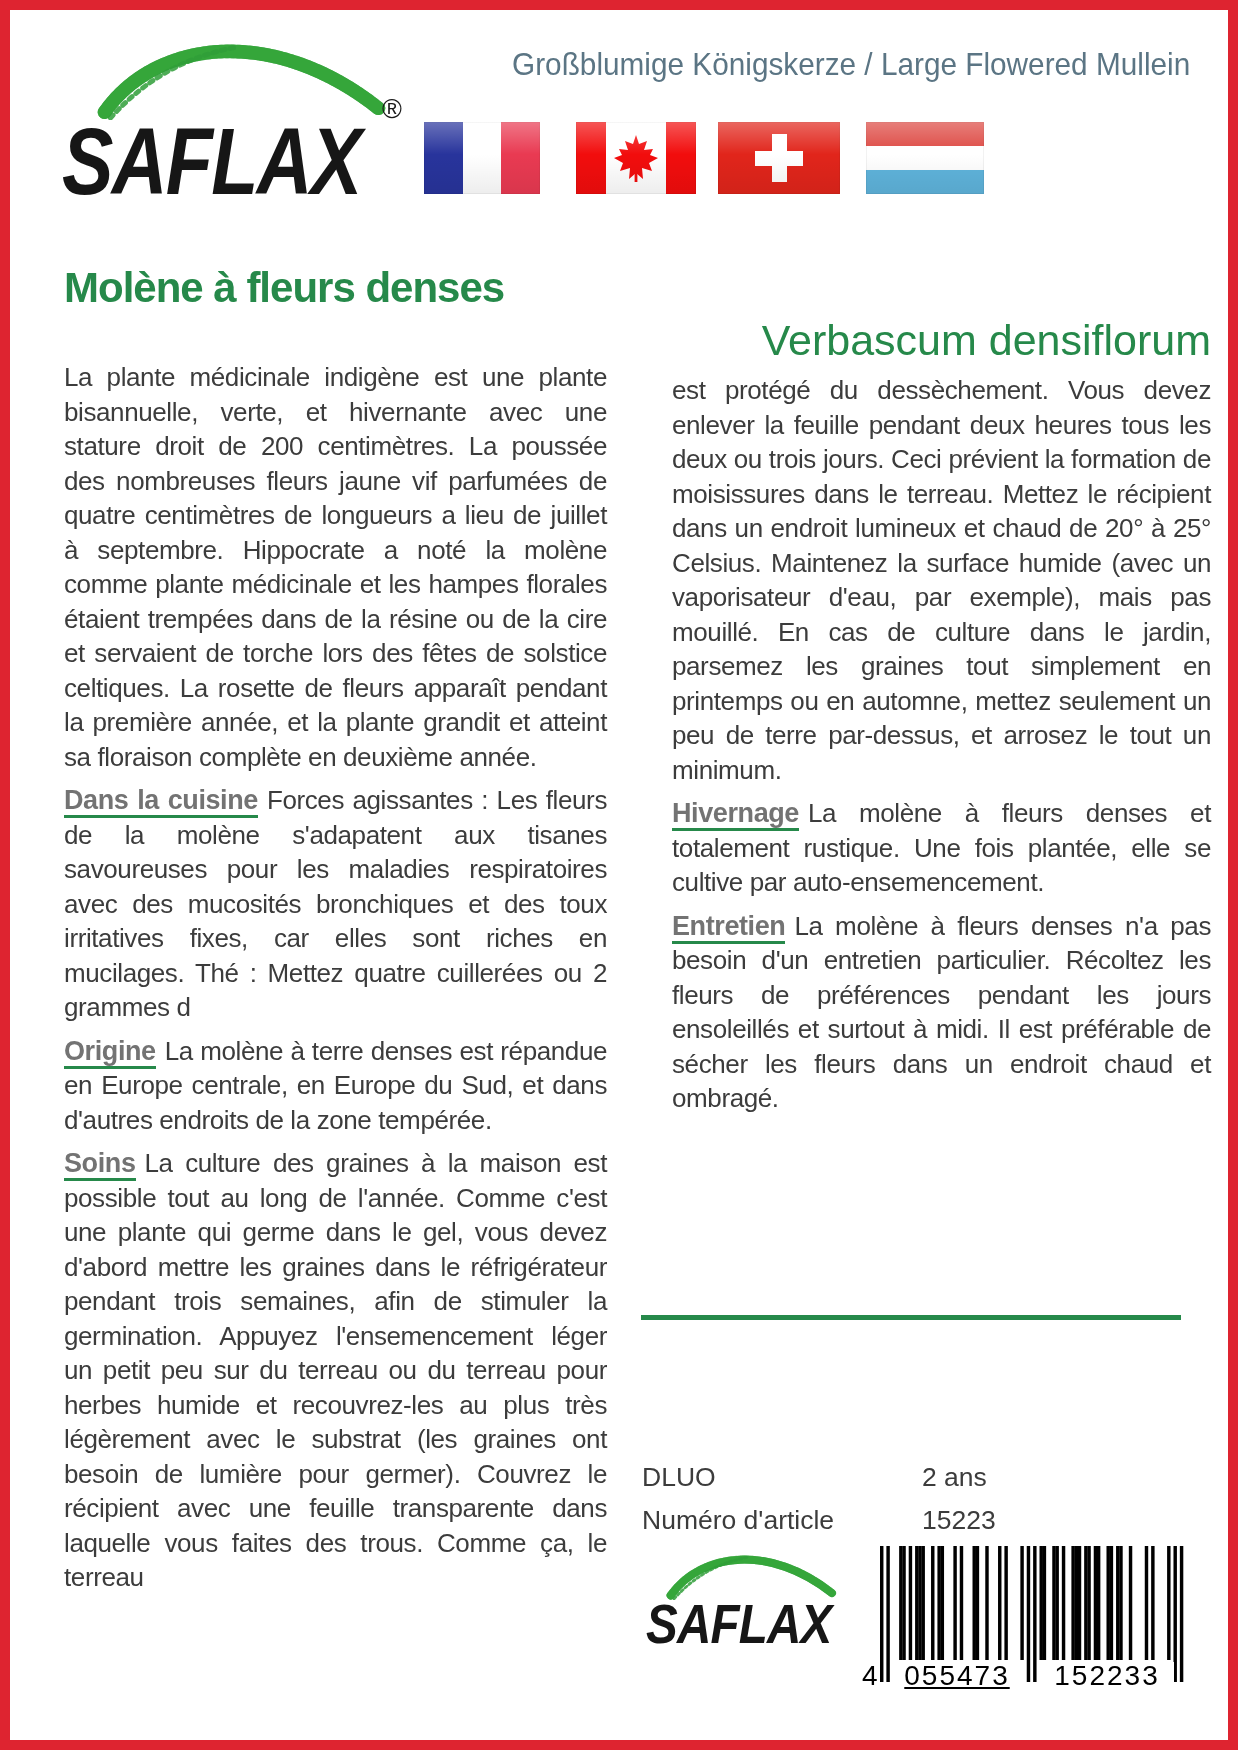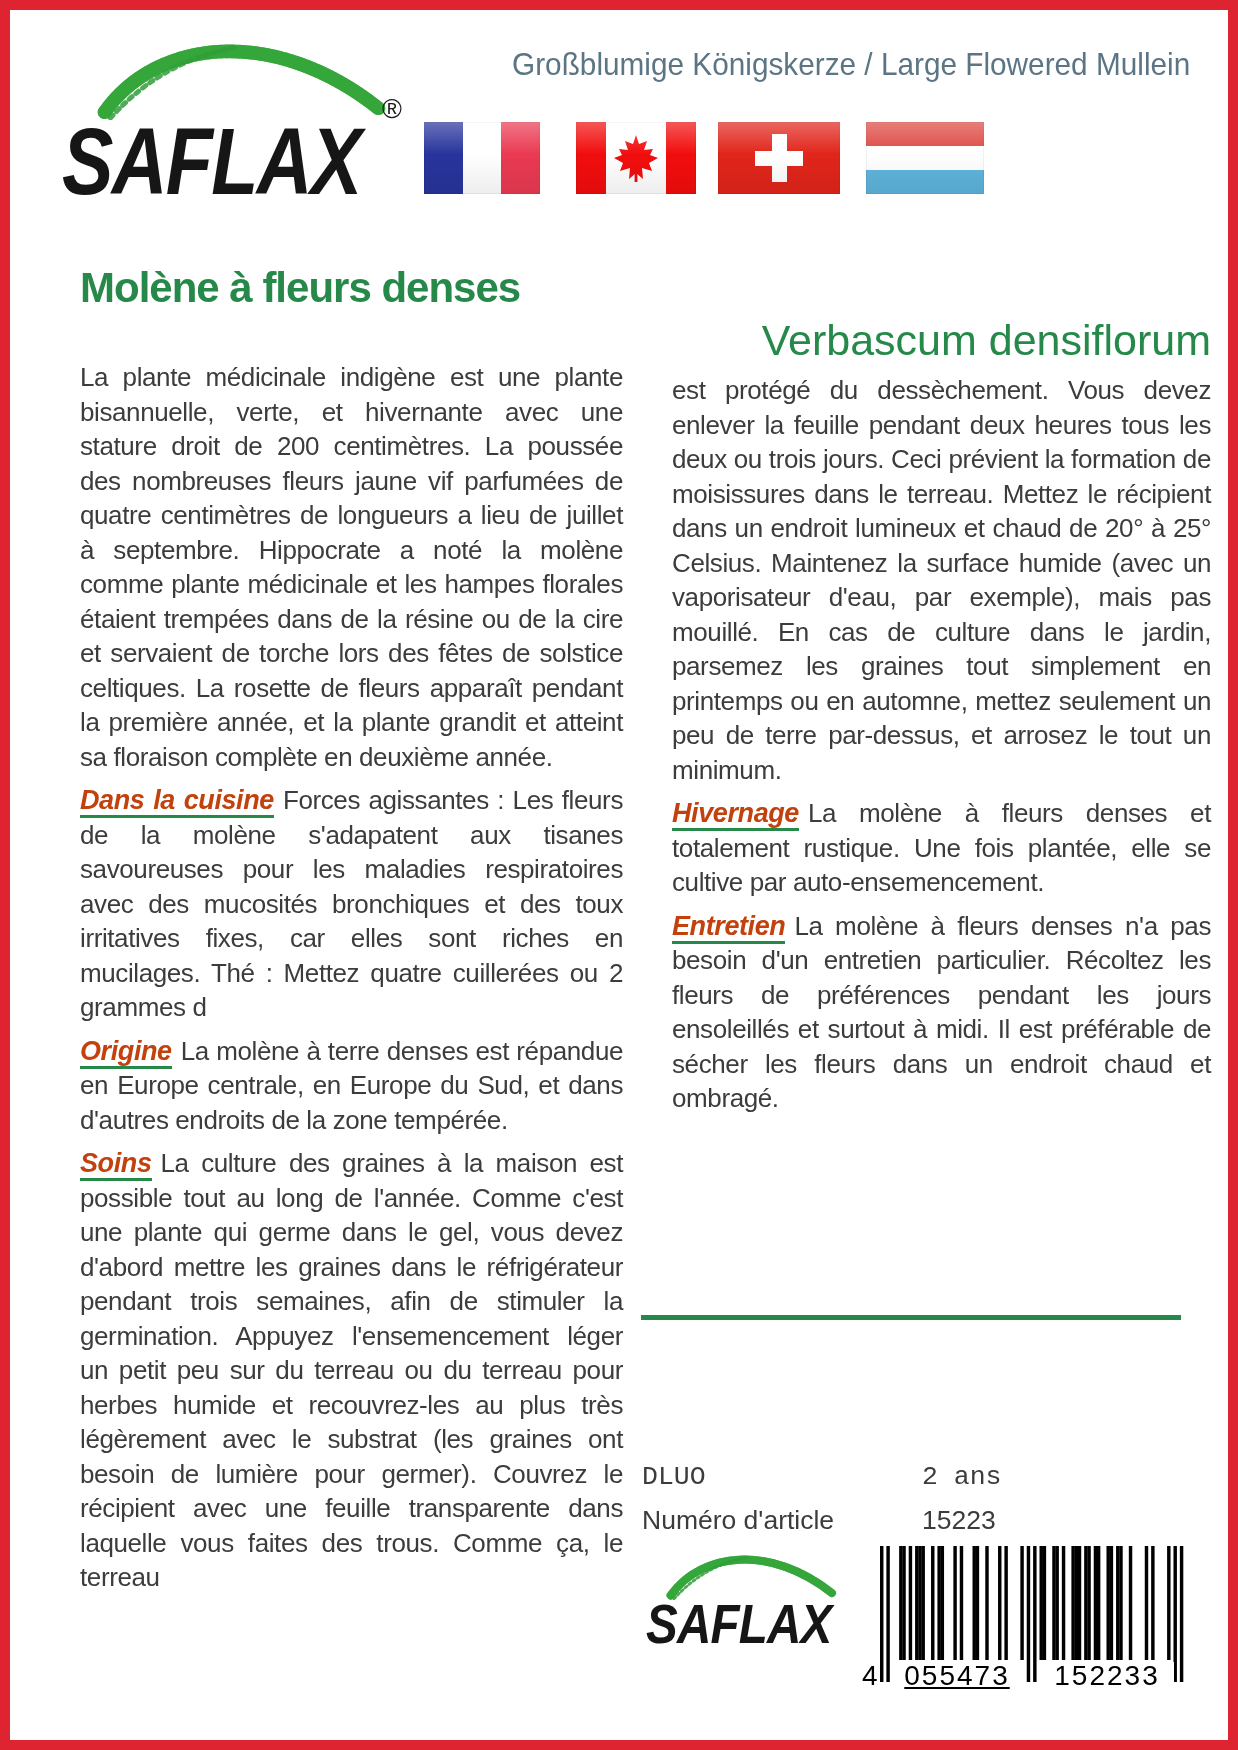--- a/index.html
+++ b/index.html
@@ -38,36 +38,36 @@
   .flag-ca{width:120px; margin-right:22px;
     background:linear-gradient(90deg,#f20d0d 0 25%,#ffffff 25% 75%,#f20d0d 75%);}
   .flag-ca svg{position:absolute; left:50%; top:50%; transform:translate(-50%,-50%);}
   .flag-ch{width:122px; margin-right:26px; background:#e1251b;
     background-image:linear-gradient(#fff,#fff),linear-gradient(#fff,#fff);
     background-size:15px 48px,48px 15px; background-position:center center; background-repeat:no-repeat;}
   .flag-lu{width:118px;
     background:linear-gradient(180deg,#dd4741 0 33.4%,#ffffff 33.4% 66.7%,#5fb4dc 66.7%);}
 
   
-  .col-left{position:absolute; left:64px; top:262px; width:543px;margin-left:16px;}
+  .col-left{position:absolute; left:64px; top:262px; width:543px;}
   .col-right{position:absolute; left:672px; top:316px; width:539px;}
   h1.species-fr{font-size:42px; line-height:52px; font-weight:700; color:#26894a;
     letter-spacing:-1px; margin:0 0 46px 0;}
   h2.species-la{font-size:43px; line-height:48px; font-weight:400; color:#26894a;
     text-align:right; margin:0 0 9px 0;}
   p.body{font-size:26px; line-height:34.5px; color:#3c3c3c; text-align:justify;
     margin:0 0 9px 0; letter-spacing:-0.4px;}
-  .sec-label{color:#c2410c; font-weight:700; font-size:27px;
-    border-bottom:3px solid #26894a; margin-right:9px;font-style:italic;}
+  .sec-label{color:#737373; font-weight:700; font-size:27px;
+    border-bottom:3px solid #26894a; margin-right:9px;}
 
   
   .rule-green{position:absolute; left:641px; top:1315px; width:540px; height:5px; background:#26894a;}
   .info-row{position:absolute; left:642px; width:540px; font-size:26.5px; color:#3c3c3c; white-space:nowrap;}
   .info-row .lbl{display:inline-block; width:280px;}
-  .row-dluo{top:1462px;font-family:Liberation Mono, monospace;}
+  .row-dluo{top:1462px;}
   .row-article{top:1505px;}
 
   .barcode{position:absolute; left:862px; top:1546px; width:326px; height:150px;}
   .barcode svg{position:absolute; left:18px; top:0;}
   .bc-digit{position:absolute; font-size:28px; line-height:28px; color:#000; background:#fff;}
   .bc-first{left:0; top:116px;}
   .bc-g1{left:28px; top:116px; width:134px; text-align:center; letter-spacing:2px;text-decoration:underline;}
   .bc-g2{left:178px; top:116px; width:134px; text-align:center; letter-spacing:2px;}
 </style>
 </head>

